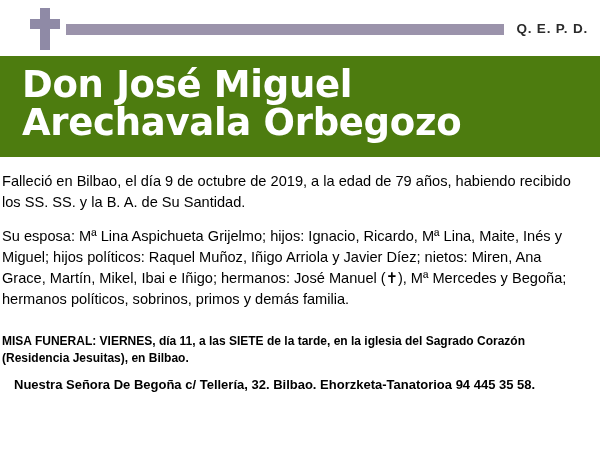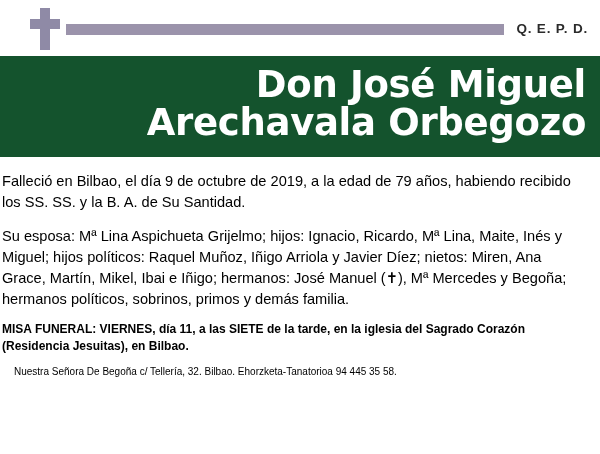--- a/index.html
+++ b/index.html
@@ -65,25 +65,24 @@
     flex: 0 0 auto;
     font-size: 13.5px;
     font-weight: bold;
     letter-spacing: 0.8px;
     color: #2b2b2b;
     padding: 0 12px 0 12px;
   }
 
   
   .namebar {
-    background: #14532d;
+    background: #4d7c0f;
     color: #ffffff;
     padding: 10px 14px 14px 22px;
     box-sizing: border-box;
-    text-align: right;
   }
   .name {
     font-family: "DejaVu Sans", sans-serif;
     font-weight: bold;
     font-size: 37px;
     line-height: 1.04;
     letter-spacing: -0.3px;
     white-space: pre-line;
   }
 
@@ -92,32 +91,32 @@
     padding: 14px 22px 0 2px;
     box-sizing: border-box;
   }
   .para {
     font-size: 14.6px;
     line-height: 1.42;
     margin: 0 0 14px 0;
     text-align: left;
   }
   .para.second {
-    margin-bottom: 12px;
+    margin-bottom: 24px;
   }
   .funeral {
     font-size: 12px;
     line-height: 1.42;
     font-weight: bold;
     margin: 0 0 10px 0;
   }
   .footer {
-    font-size: 10px;
+    font-size: 13px;
     line-height: 1.3;
-    font-weight: normal;
+    font-weight: bold;
     color: #000000;
     padding: 0 14px 6px 14px;
     box-sizing: border-box;
   }
 </style>
 </head>
 <body>
 
 <div class="obit">
 

